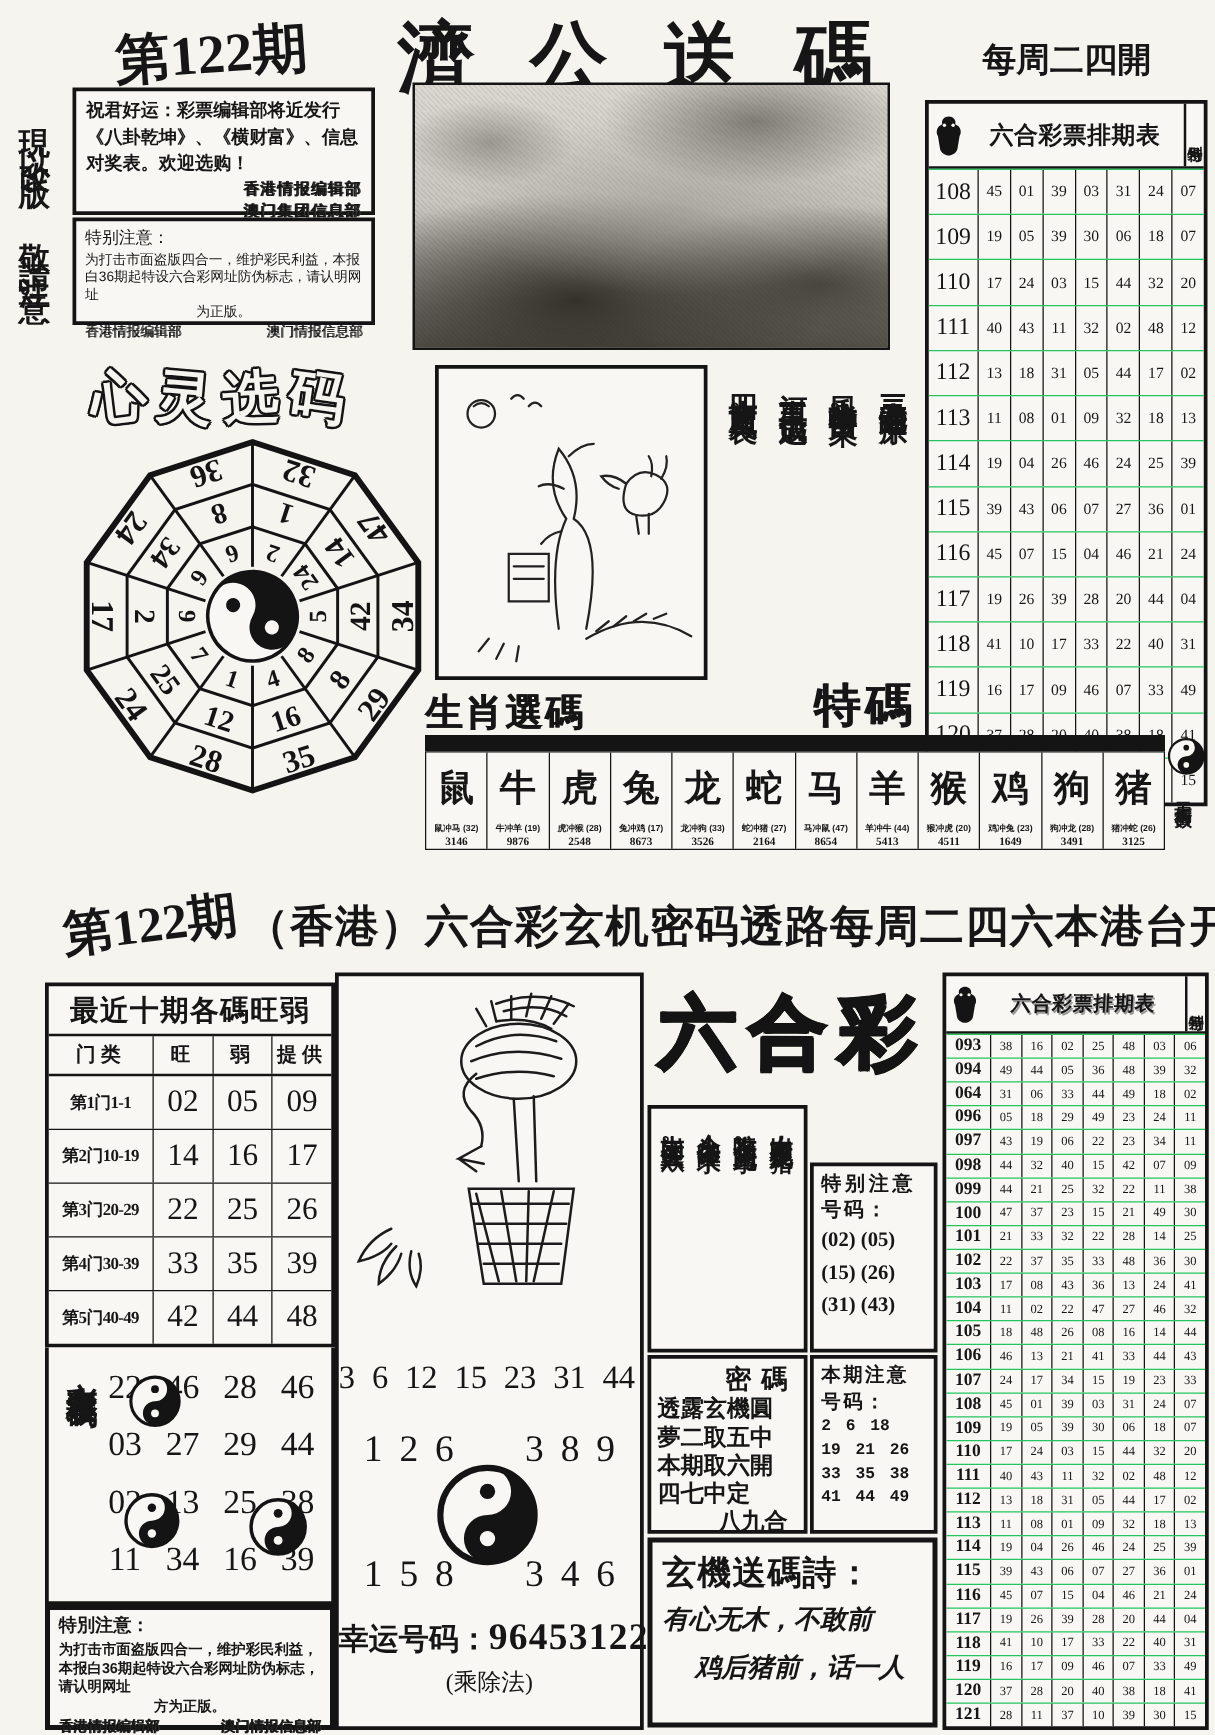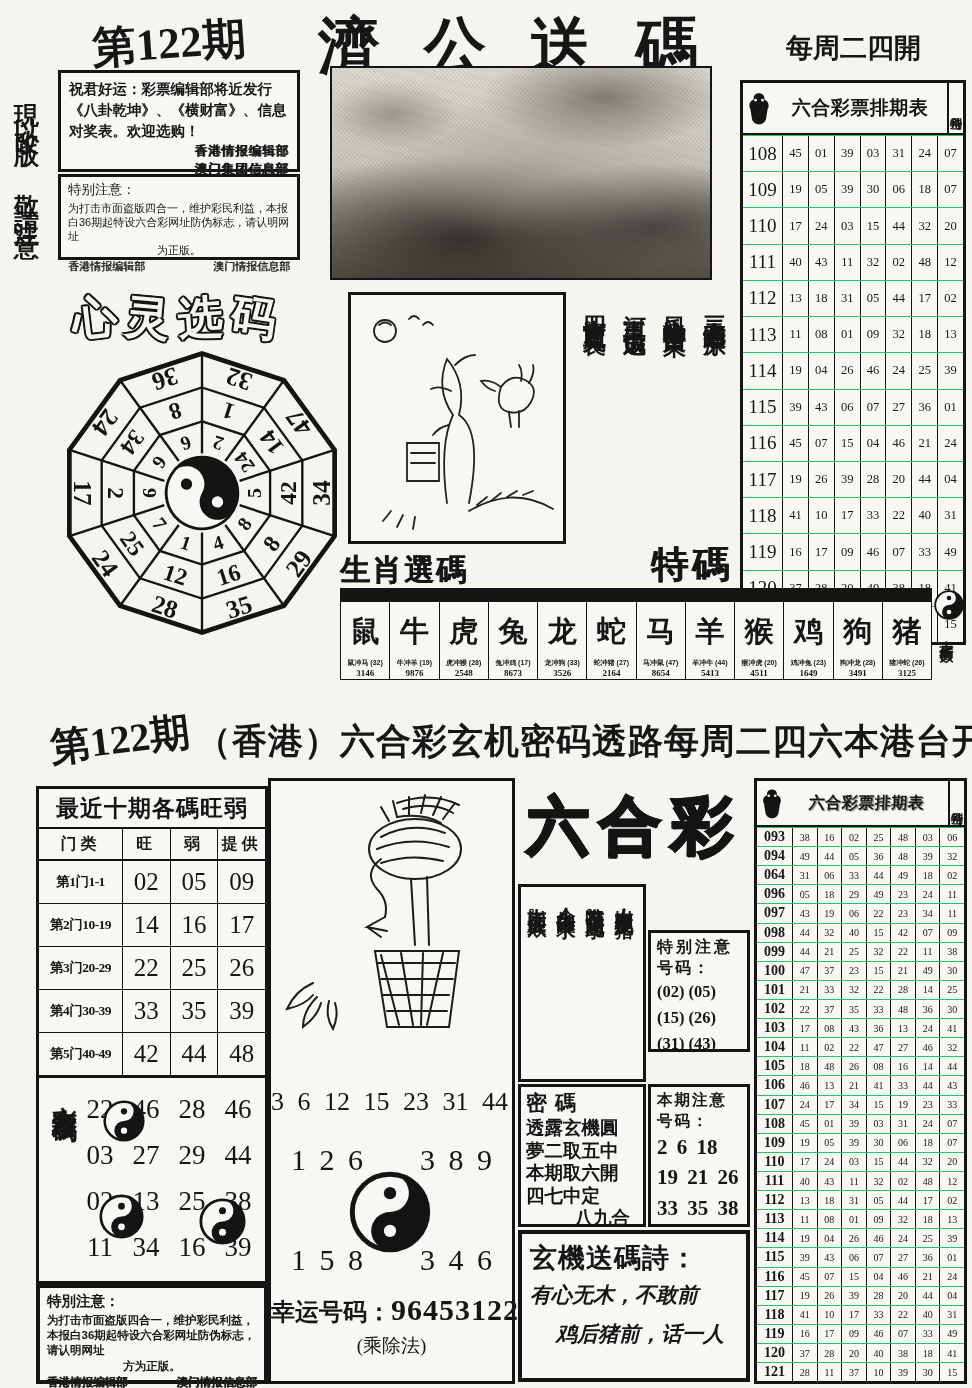--- a/index.html
+++ b/index.html
@@ -124,31 +124,31 @@
 .mid-lucky{position:absolute;left:0;top:512px;width:100%;text-align:center;white-space:nowrap}
 .mid-lucky .lab{font-size:24px;font-weight:bold}
 .mid-lucky .val{font-size:30px;font-weight:bold;font-family:"Liberation Serif",serif;letter-spacing:1px}
 .mid-method{position:absolute;left:0;top:552px;width:100%;text-align:center;font-size:19px;font-family:"Liberation Serif",serif}
 
 
 .mys-title{left:516px;top:784px;width:238px;text-align:center;font-size:62px;font-weight:bold;font-family:"Liberation Serif",serif;letter-spacing:10px;white-space:nowrap;-webkit-text-stroke:2.5px #141414;text-shadow:1.5px 0 #141414,-1.5px 0 #141414,0 1.5px #141414,0 -1.5px #141414}
 .mys-sub{left:645px;top:864px;font-size:36px;font-weight:bold;font-family:"Liberation Serif",serif;letter-spacing:26px;white-space:nowrap;-webkit-text-stroke:1.5px #141414}
 .mys-poem-box{left:518px;top:884px;width:128px;height:198px;padding:5px 4px}
 .mys-poem{width:100%;height:100%;writing-mode:vertical-rl;text-orientation:upright;white-space:pre-line;font-family:"Liberation Serif",serif;font-size:19px;font-weight:bold;line-height:29px;letter-spacing:2px}
-.spec-box{left:648px;top:930px;width:102px;height:122px;padding:4px 6px}
+.spec-box{left:648px;top:930px;width:102px;height:152px;padding:4px 6px}
 .spec-box .t1{font-size:16px;font-weight:bold;letter-spacing:3px;font-family:"Liberation Serif",serif}
 .spec-box .t2{font-size:16px;font-weight:bold;font-family:"Liberation Serif",serif;letter-spacing:2px}
 .pair-line{font-size:16.5px;font-weight:bold;font-family:"Liberation Serif",serif;line-height:1.58;white-space:nowrap}
 .pw-box{left:518px;top:1084px;width:128px;height:143px;padding:2px 5px}
-.pw-title{text-align:left;font-size:21px;font-weight:bold;letter-spacing:8px;font-family:"Liberation Serif",serif}
+.pw-title{text-align:right;font-size:21px;font-weight:bold;letter-spacing:8px;font-family:"Liberation Serif",serif}
 .pw-line{font-size:18.5px;font-weight:bold;font-family:"Liberation Serif",serif;line-height:1.22;white-space:nowrap}
 .pw-right{text-align:right;padding-right:8px}
 .att-box{left:648px;top:1084px;width:102px;height:143px;padding:3px 6px}
 .att-box .t1{font-size:15.5px;font-weight:bold;letter-spacing:2px;font-family:"Liberation Serif",serif}
-.att-line{font-size:21px;font-weight:bold;font-family:Liberation Serif, serif;line-height:1.45;word-spacing:4px;white-space:nowrap}
+.att-line{font-size:13px;font-weight:bold;font-family:Liberation Mono, monospace;line-height:1.45;word-spacing:4px;white-space:nowrap}
 .send-box{left:518px;top:1230px;width:232px;height:152px;padding:6px 8px;border-width:4px}
 .send-title{font-size:27px;font-weight:bold;font-family:"Liberation Serif",serif;letter-spacing:1px}
 .send-line{font-size:21px;font-weight:bold;font-style:italic;font-family:"Liberation Serif",serif;line-height:1.85;white-space:nowrap}
 .send-line:nth-child(2){margin-left:26px}
 .send-line:nth-child(3){margin-left:42px}
 </style>
 </head>
 <body>
 
 <div class="page">

